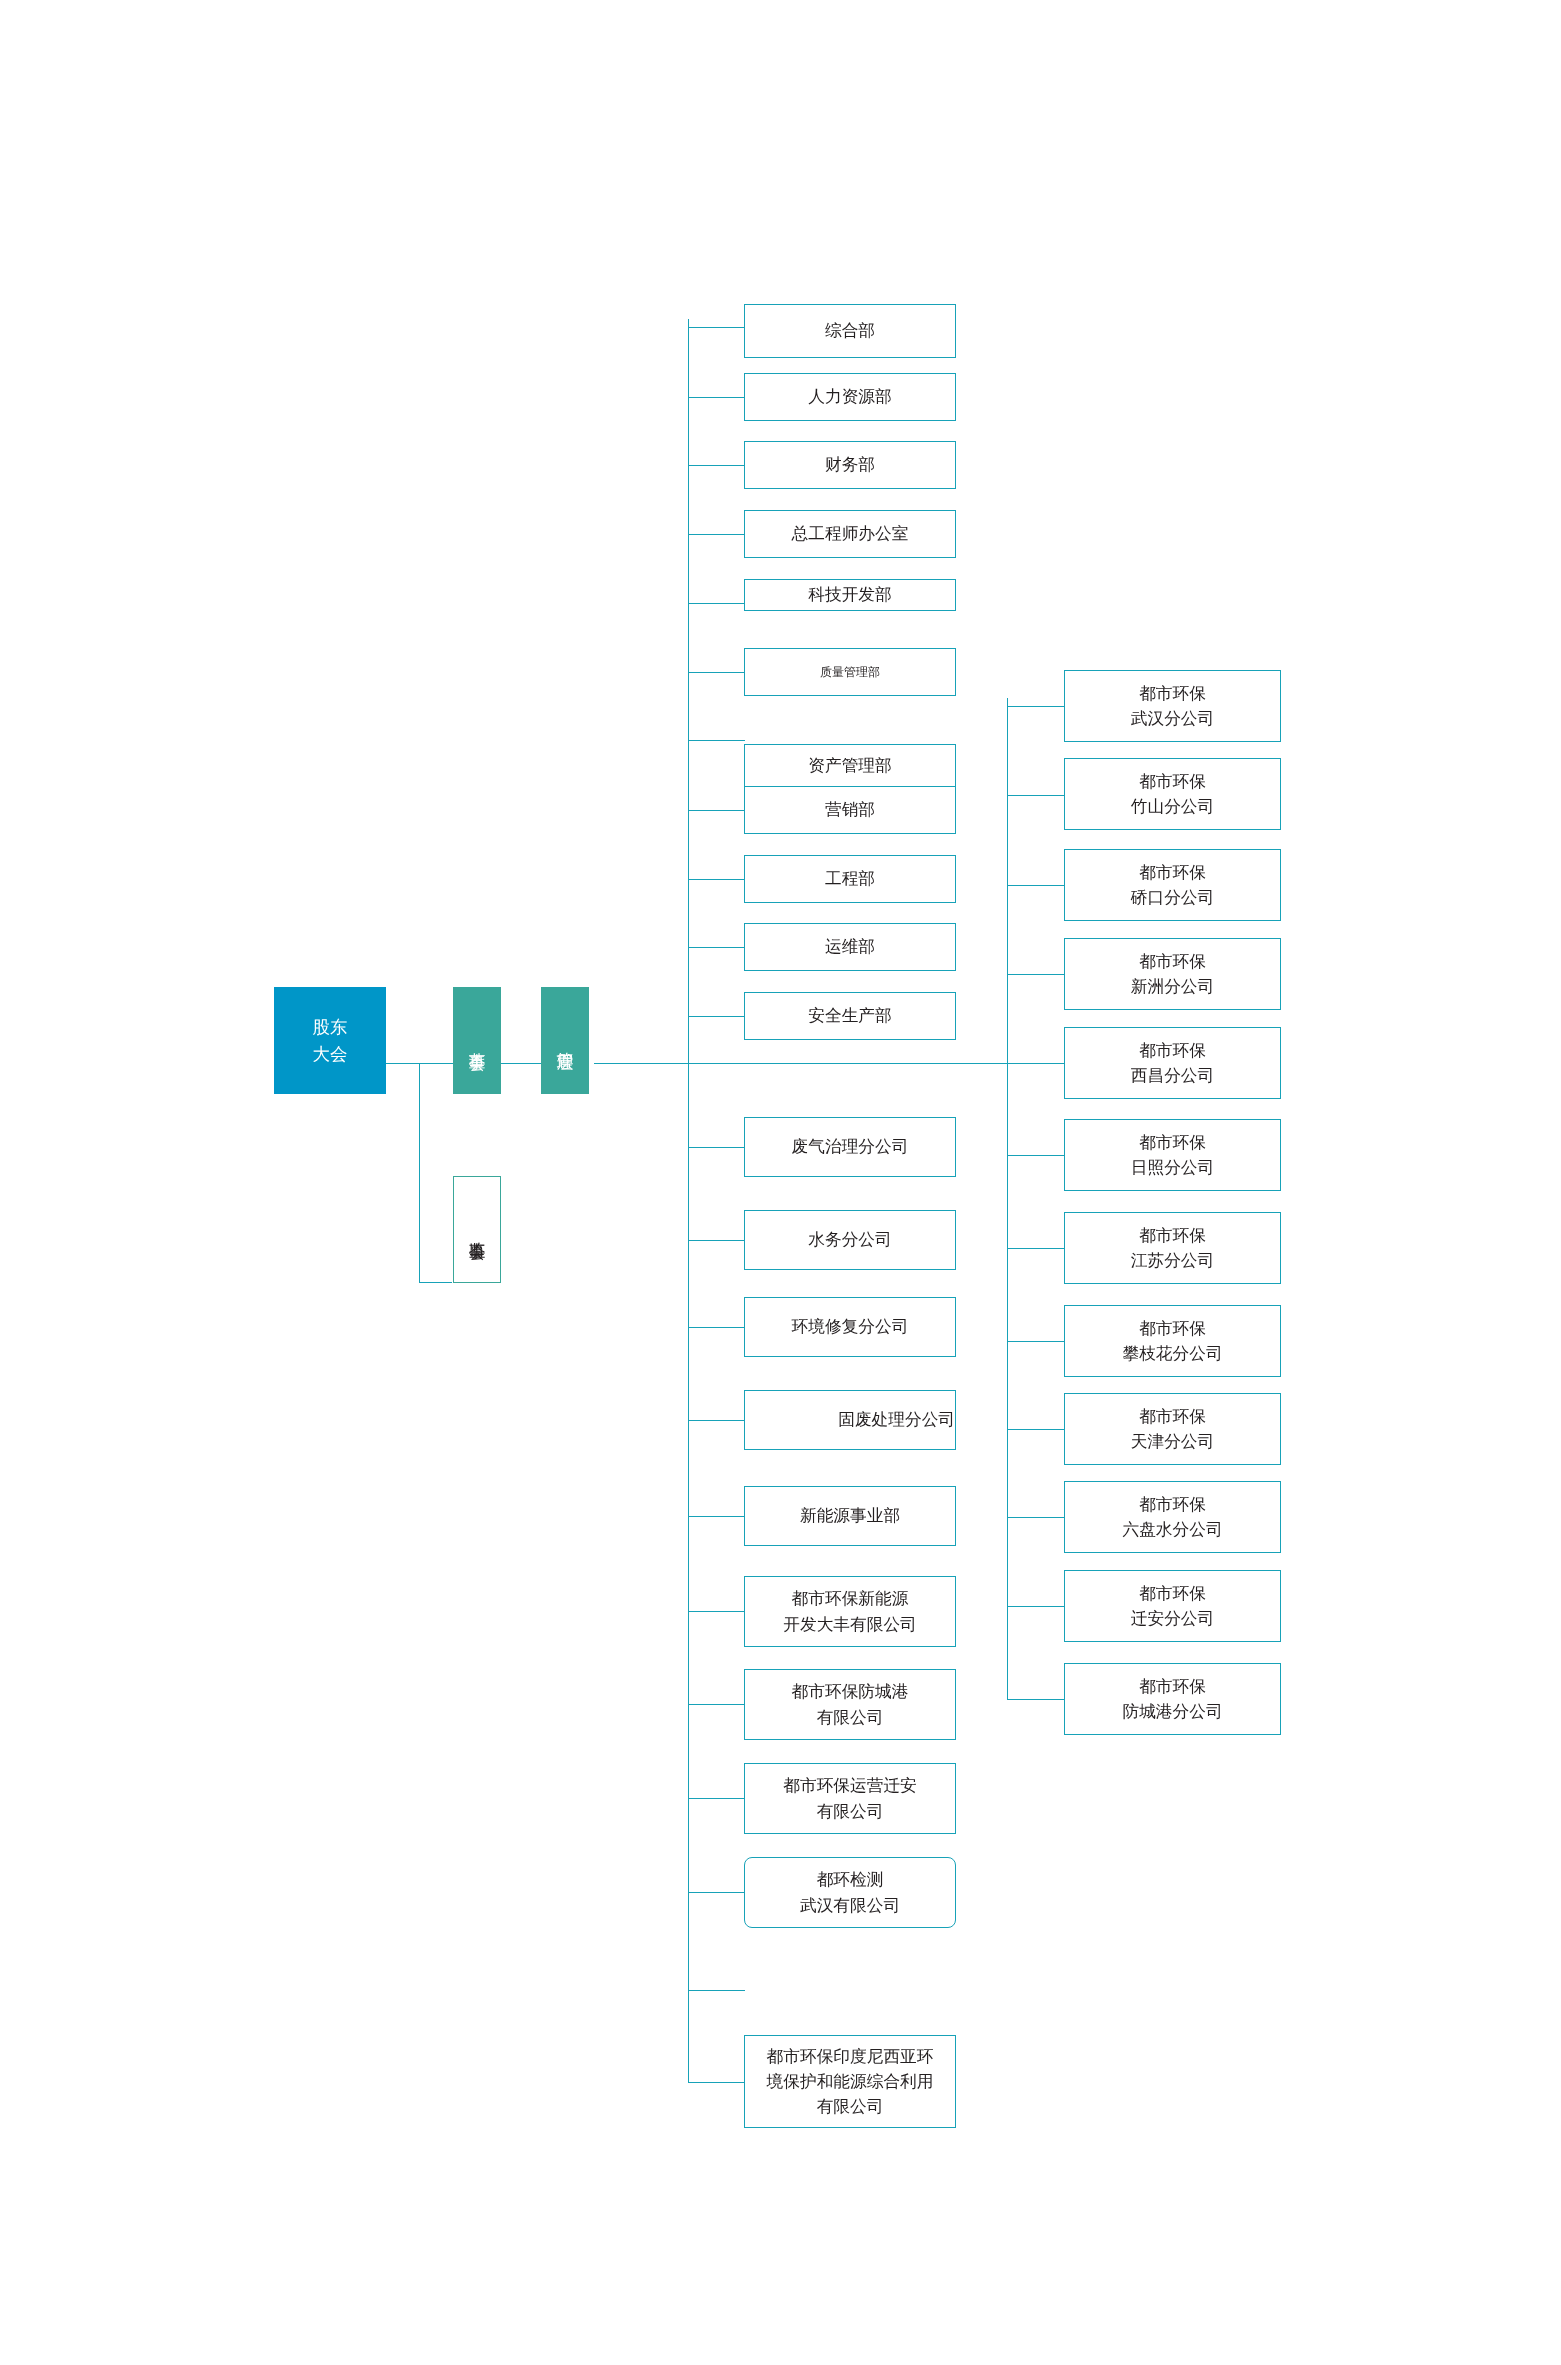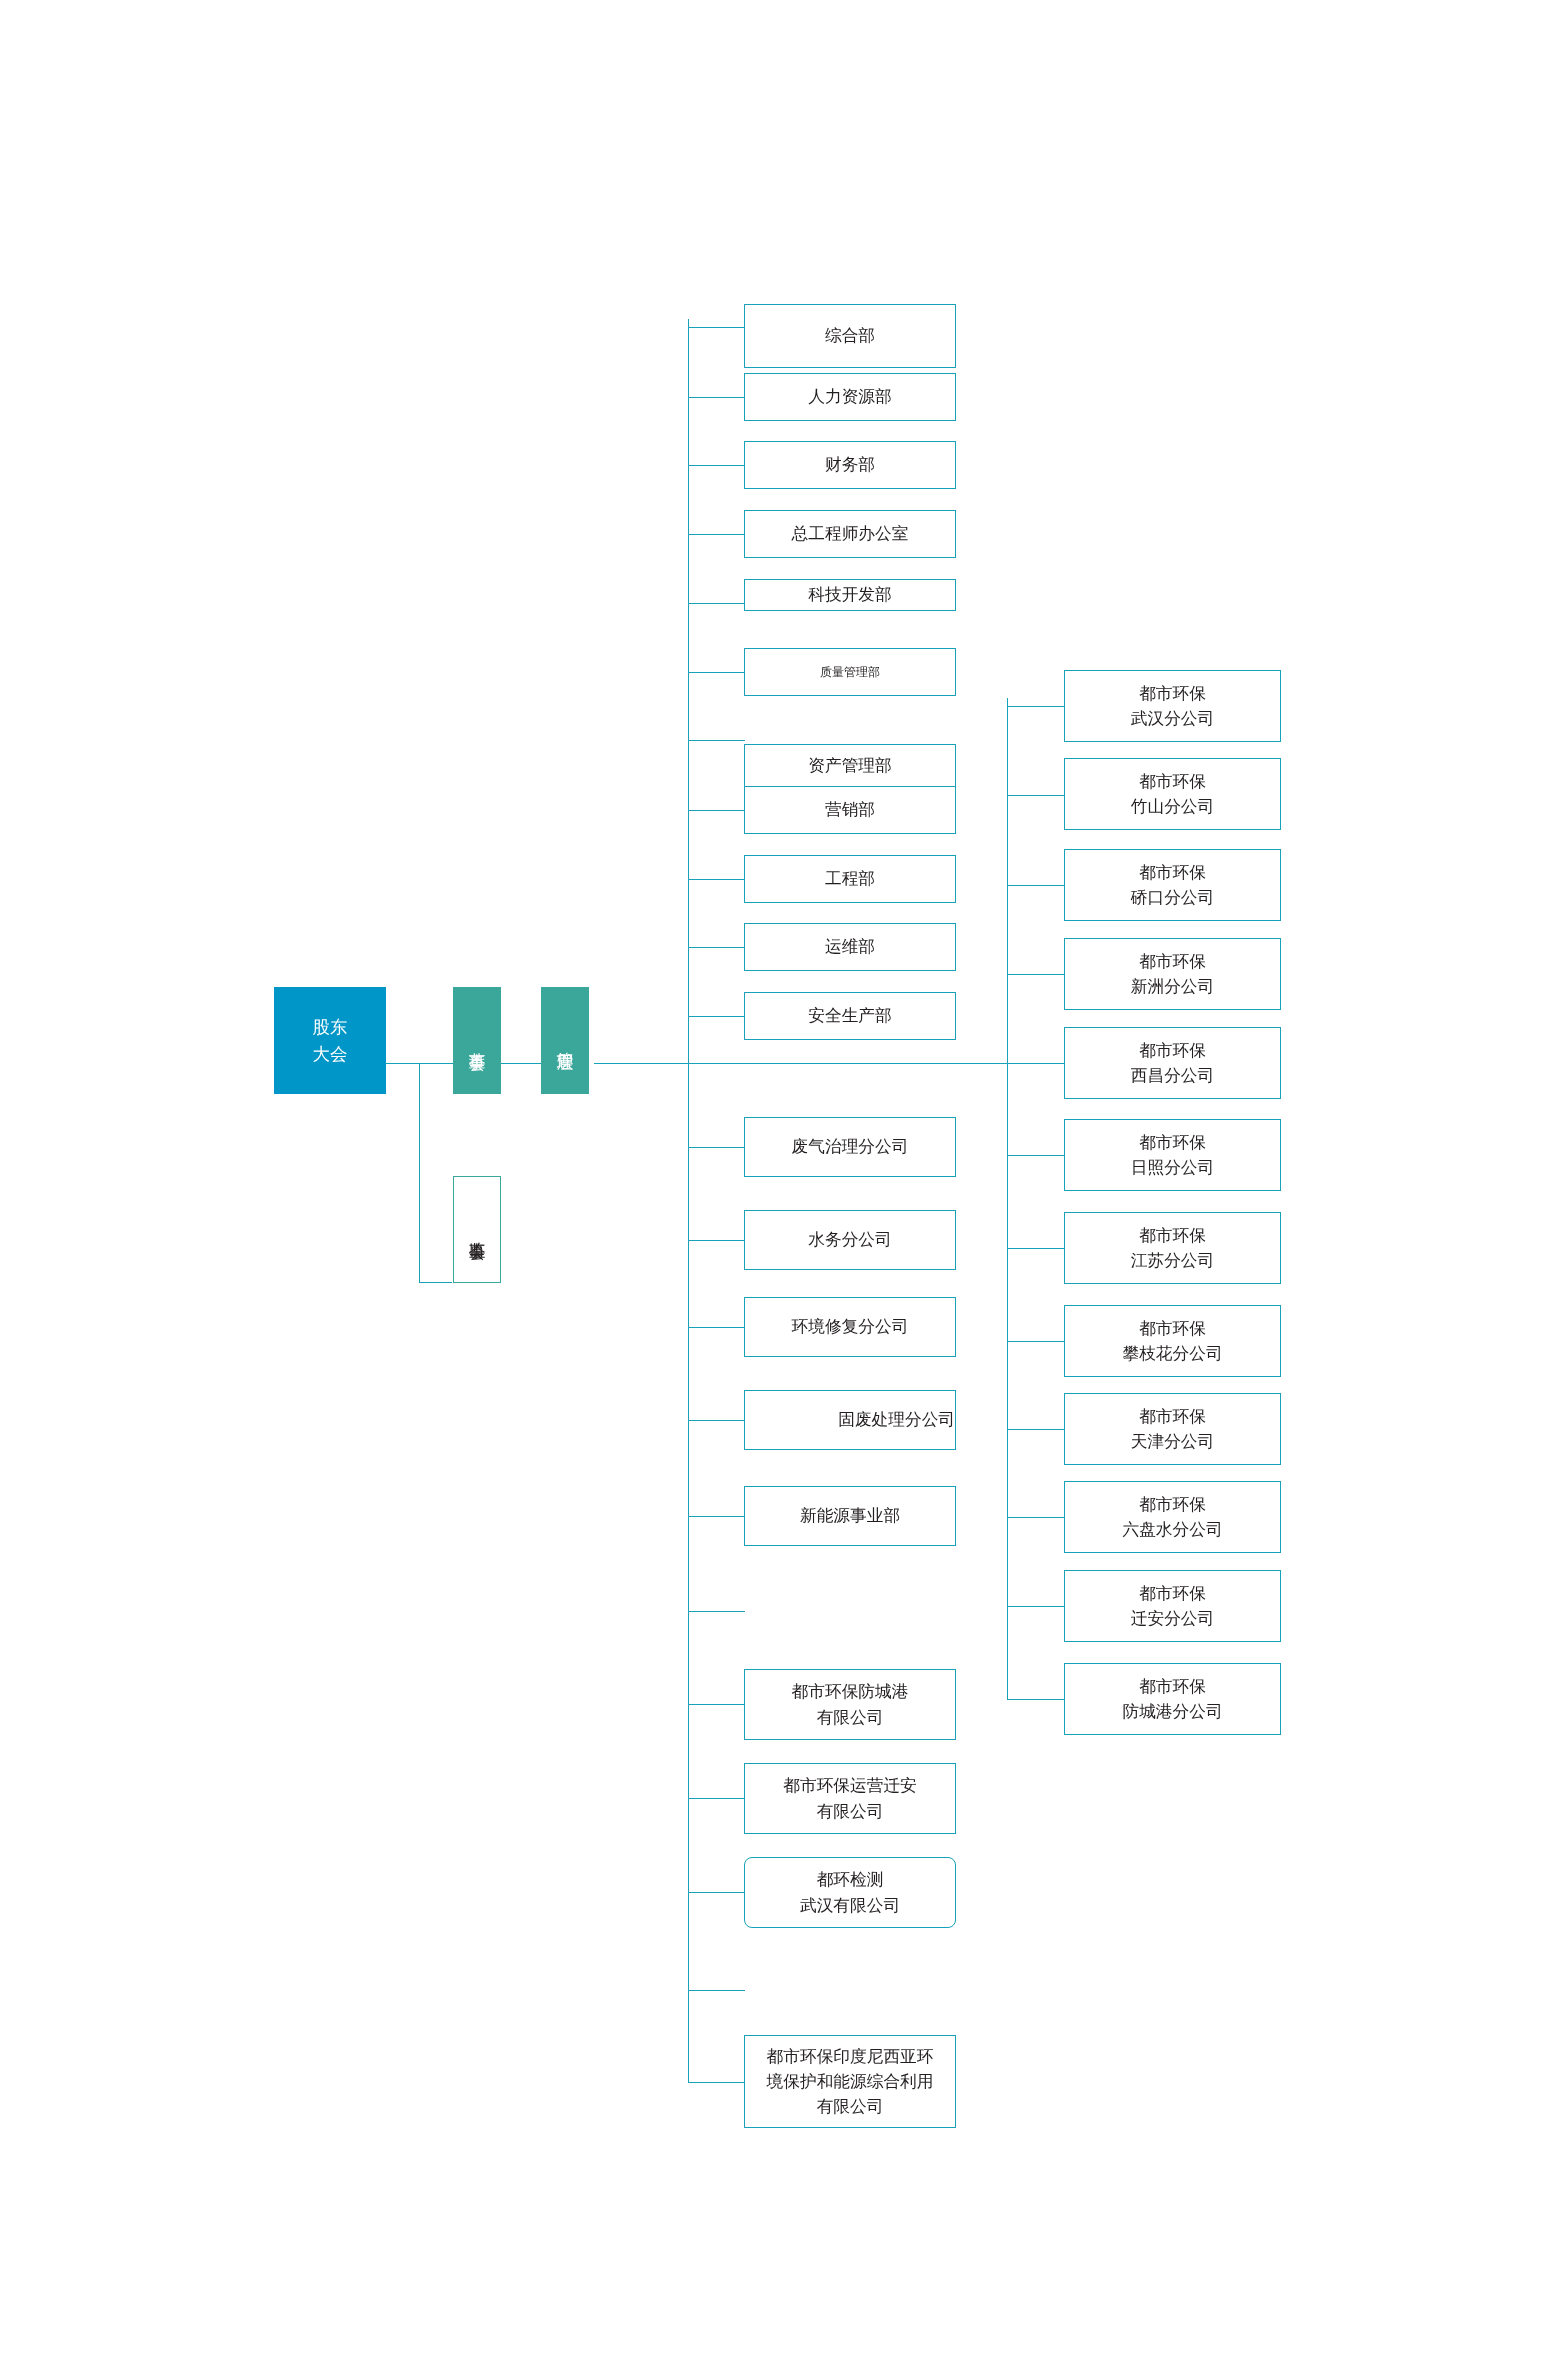--- a/index.html
+++ b/index.html
@@ -88,21 +88,21 @@
 
   <div class="node solid teal vert" style="left:541px; top:987px; width:48px; height:107px; font-size:16.7px;">
     <span class="lbl">管理层</span>
   </div>
 
   <div class="node teal vert" style="left:453px; top:1176px; width:48px; height:107px; font-size:16.7px; background:#ffffff; color:#231f20; border:1.3px solid #3aa79a;">
     <span class="lbl">监事会</span>
   </div>
 
   <div class="conn h" style="left:688px; top:327px; width:57px;"></div>
-  <div class="node" style="left:744px; top:304px; width:212px; height:64px; font-size:16.7px;">
+  <div class="node" style="left:744px; top:304px; width:212px; height:54px; font-size:16.7px;">
     <span class="lbl">综合部</span>
   </div>
 
   <div class="conn h" style="left:688px; top:397px; width:57px;"></div>
   <div class="node" style="left:744px; top:373px; width:212px; height:48px; font-size:16.7px;">
     <span class="lbl">人力资源部</span>
   </div>
 
   <div class="conn h" style="left:688px; top:465px; width:57px;"></div>
   <div class="node" style="left:744px; top:441px; width:212px; height:48px; font-size:16.7px;">
@@ -168,20 +168,24 @@
   <div class="node" style="left:744px; top:1390px; width:212px; height:60px; font-size:16.7px;justify-content:flex-end;">
     <span class="lbl">固废处理分公司</span>
   </div>
 
   <div class="conn h" style="left:688px; top:1516px; width:57px;"></div>
   <div class="node" style="left:744px; top:1486px; width:212px; height:60px; font-size:16.7px;">
     <span class="lbl">新能源事业部</span>
   </div>
 
   <div class="conn h" style="left:688px; top:1611px; width:57px;"></div>
+  <div class="node" style="left:744px; top:1576px; width:212px; height:71px; font-size:16.7px;">
+    <span class="lbl">都市环保新能源
+开发大丰有限公司</span>
+  </div>
 
   <div class="conn h" style="left:688px; top:1704px; width:57px;"></div>
   <div class="node" style="left:744px; top:1669px; width:212px; height:71px; font-size:16.7px;">
     <span class="lbl">都市环保防城港
 有限公司</span>
   </div>
 
   <div class="conn h" style="left:688px; top:1798px; width:57px;"></div>
   <div class="node" style="left:744px; top:1763px; width:212px; height:71px; font-size:16.7px;">
     <span class="lbl">都市环保运营迁安

